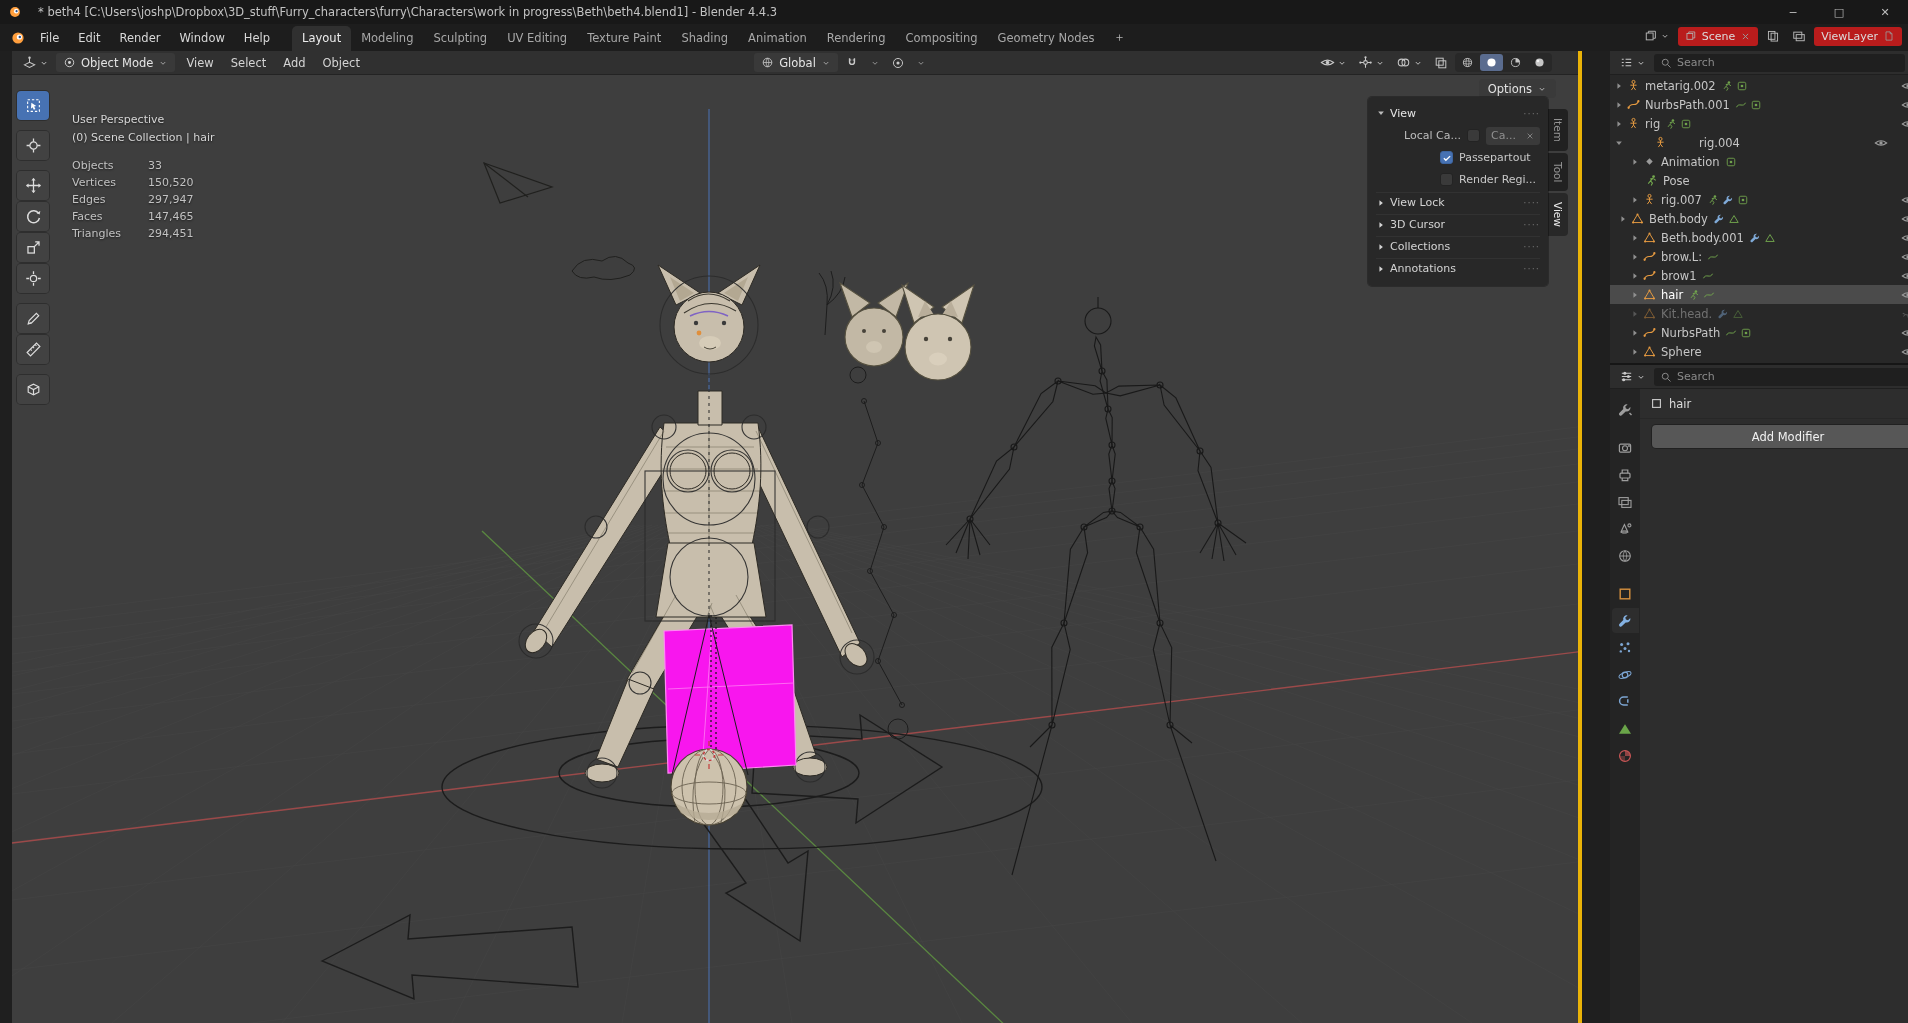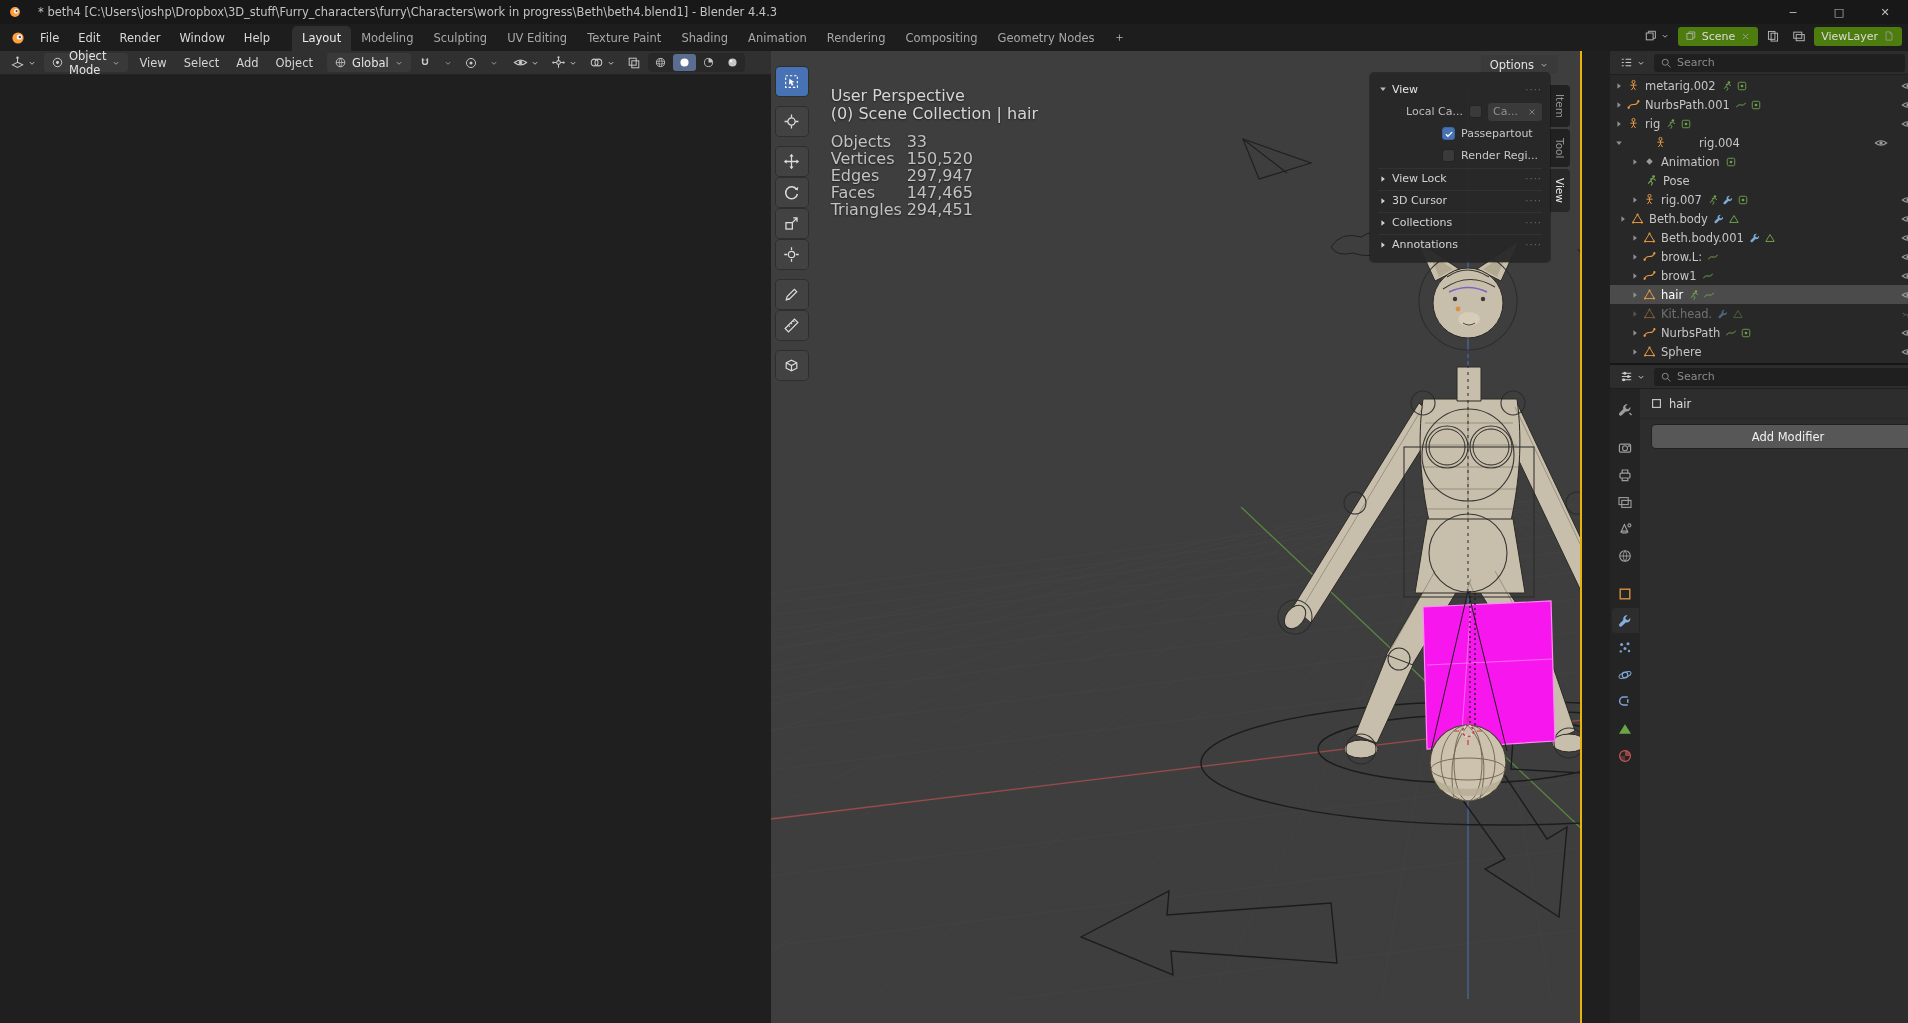--- a/index.html
+++ b/index.html
@@ -14,40 +14,40 @@
   .win-btn{width:46px;display:flex;align-items:center;justify-content:center;color:#bdbdbd;font-size:11px;}
   
   .menubar{height:27px;flex:0 0 27px;background:#1d1d1d;display:flex;align-items:center;padding:0 6px;}
   .mb-inner{display:flex;align-items:center;height:100%;gap:1px;}
   .menu-item{padding:4px 9px;border-radius:3px;color:#d8d8d8;font-size:11.5px;}
   .ws-tabs{display:flex;margin-left:12px;height:100%;align-items:flex-end;}
   .ws-tab{padding:5px 10px 6px;font-size:11.5px;color:#a8a8a8;border-radius:5px 5px 0 0;white-space:nowrap;}
   .ws-tab.active{background:#303030;color:#ededed;}
   .ws-add{padding:4px 8px;color:#b5b5b5;font-size:12px;}
   .mb-right{margin-left:auto;display:flex;align-items:center;gap:4px;height:100%;padding-bottom:3px;}
-  .mb-field{display:inline-flex;align-items:center;gap:5px;background:#4d7c0f;border-radius:3px;height:19px;padding:0 7px;font-size:11px;color:#dcdcdc;}
+  .mb-field{display:inline-flex;align-items:center;gap:5px;background:#b91c1c;border-radius:3px;height:19px;padding:0 7px;font-size:11px;color:#dcdcdc;}
   .hdr-btn{display:inline-flex;align-items:center;gap:2px;padding:2px 4px;border-radius:3px;color:#c9c9c9;}
   
   .main{flex:1;display:flex;min-height:0;}
-  .viewport-col{width:1582px;flex:0 0 1582px;display:flex;flex-direction:row;border-right:2px solid #eab308;}
+  .viewport-col{width:1582px;flex:0 0 1582px;display:flex;flex-direction:column;border-right:4px solid #eab308;padding-left:12px;}
   .tool-header{height:24px;flex:0 0 24px;background:#303030;display:flex;align-items:center;gap:3px;padding:0 6px;border-bottom:1px solid #232323;}
   .hdr-field{display:inline-flex;align-items:center;gap:5px;background:#393939;border-radius:3px;height:19px;padding:0 7px;font-size:11.5px;color:#e4e4e4;}
   .vp-menu{padding:3px 8px;color:#d4d4d4;font-size:11.5px;border-radius:3px;}
   .spacer{flex:1;}
   .shade-group{display:flex;background:#282828;border-radius:4px;padding:1px;gap:1px;margin-right:20px;}
   .shade-btn{width:23px;height:17px;display:flex;align-items:center;justify-content:center;border-radius:3px;color:#c6c6c6;}
   .shade-btn.active{background:#5a6c8f;color:#fff;}
   
   .vp-body{position:relative;flex:1;background:#3e3e3e;overflow:hidden;}
   #scene-svg{position:absolute;left:0;top:0;}
   .toolbar{position:absolute;left:5px;top:16px;display:flex;flex-direction:column;gap:2px;z-index:3;}
   .tool-btn{width:32px;height:29px;background:rgba(66,66,66,.92);border-radius:4px;display:flex;align-items:center;justify-content:center;color:#dcdcdc;box-shadow:0 0 0 1px rgba(0,0,0,.25);}
   .tool-btn.active{background:#4772b3;color:#fff;}
   .tool-btn.gap{margin-top:9px;}
-  .vp-overlay{position:absolute;left:60px;top:36px;z-index:2;font-size:16px;color:#d6d6d6;text-shadow:0 1px 2px rgba(0,0,0,.55);line-height:18px;}
+  .vp-overlay{position:absolute;left:60px;top:36px;z-index:2;font-size:11px;color:#d6d6d6;text-shadow:0 1px 2px rgba(0,0,0,.55);line-height:18px;}
   #vp-stats{margin-top:10px;line-height:17px;}
   .stat-label{display:inline-block;width:64px;color:#c2c2c2;}
   .stat-value{color:#c2c2c2;margin-left:12px;}
   .options-btn{position:absolute;top:4px;right:22px;height:19px;background:#3a3a3a;border-radius:4px;display:flex;align-items:center;gap:5px;padding:0 9px;font-size:11.5px;color:#e2e2e2;z-index:4;}
   
   .n-panel{position:absolute;top:22px;right:30px;width:180px;background:rgba(40,40,40,.96);border-radius:4px;padding:6px 8px 8px;z-index:4;font-size:11px;color:#c6c6c6;box-shadow:0 0 0 1px rgba(0,0,0,.3);}
   .np-head{display:flex;align-items:center;gap:4px;height:20px;color:#e6e6e6;}
   .np-row{display:flex;align-items:center;height:19px;margin:3px 0;}
   .np-label{flex:1;text-align:right;padding-right:6px;color:#bdbdbd;white-space:nowrap;overflow:hidden;}
   .np-field{width:78px;height:18px;background:#545454;border-radius:3px;display:flex;align-items:center;justify-content:center;color:#f2f2f2;}

